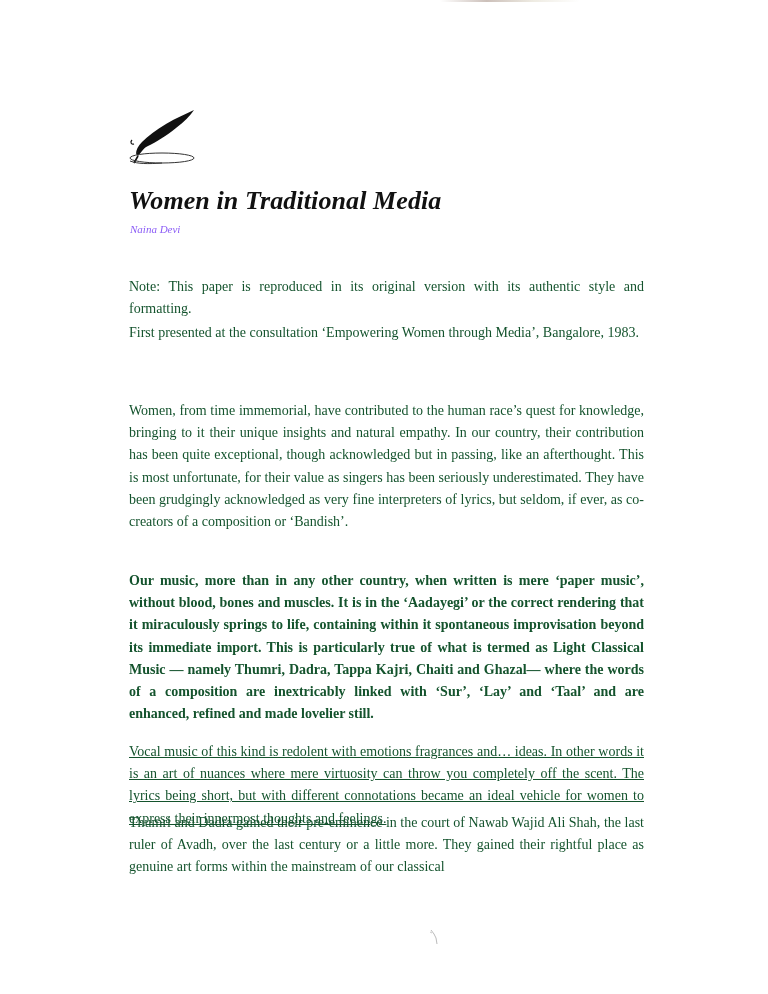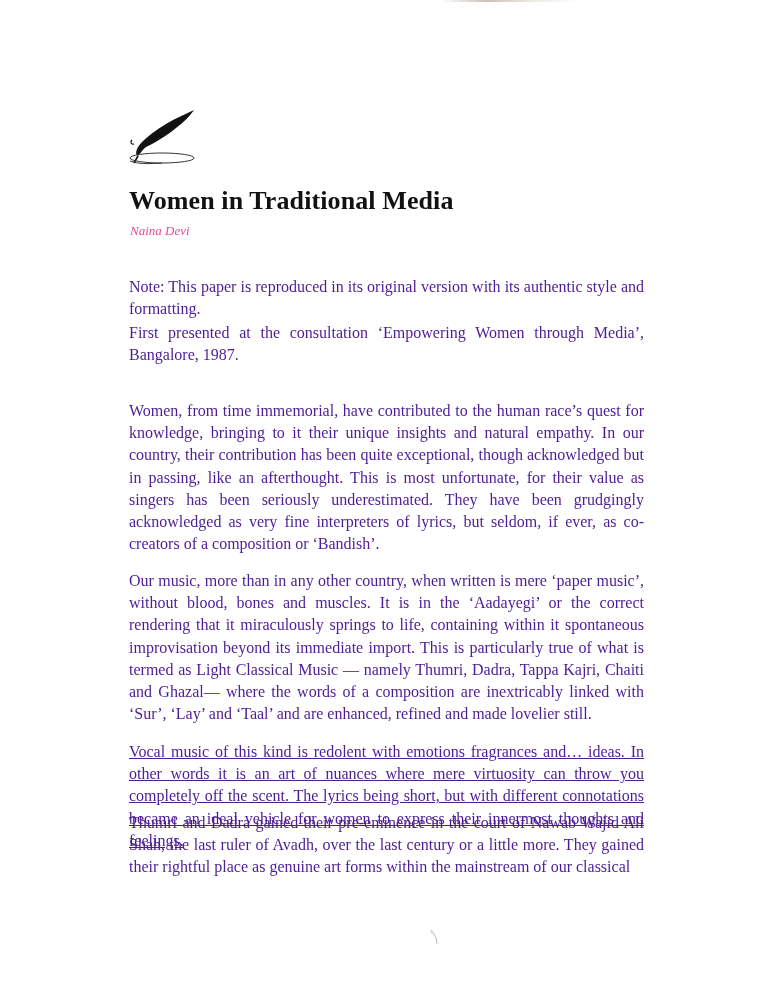--- a/index.html
+++ b/index.html
@@ -32,43 +32,44 @@
     }
     .title {
       position: absolute;
       left: 129px;
       top: 186px;
       margin: 0;
       font-size: 26px;
       font-weight: bold;
       letter-spacing: 0.1px;
       color: #111;
+      font-style: italic;
     }
     .author {
       position: absolute;
       left: 130px;
       top: 223px;
-      font-size: 13px;
+      font-size: 11px;
       font-style: italic;
-      color: #ec4899;
+      color: #8b5cf6;
     }
     .text-block {
       position: absolute;
       left: 129px;
       width: 515px;
-      font-size: 16px;
+      font-size: 14px;
       line-height: 21.5px;
       text-align: justify;
       margin: 0;
-      color: #4c1d95;
+      color: #14532d;
     }
     .note1 { top: 276px; }
     .note2 { top: 322px; }
     .p1 { top: 400px; }
-    .p2 { top: 570px; }
+    .p2 { top: 570px; font-weight: bold; }
     .p3 { top: 741px; text-decoration: underline; }
     .p4 { top: 812px; }
     .text-block.p1, .text-block.p2, .text-block.p3, .text-block.p4 {
       line-height: 22.2px;
     }
     .smudge {
       position: absolute;
       left: 428px;
       top: 928px;
       width: 14px;
@@ -86,21 +87,21 @@
   <path d="M12 48 L8 55" stroke="#111" stroke-width="1.6"></path>
   <path d="M6 32 C4 34, 5 37, 8 36" stroke="#111" stroke-width="1.2" fill="none"></path>
   <ellipse cx="36" cy="50" rx="32" ry="5" fill="none" stroke="#333" stroke-width="1"></ellipse>
   <path d="M4 53 C12 56, 22 56, 36 55" stroke="#333" stroke-width="1" fill="none"></path>
 </svg>
 
 <h1 class="title">Women in Traditional Media</h1>
 <div class="author">Naina Devi</div>
 
 <p class="text-block note1">Note: This paper is reproduced in its original version with its authentic style and formatting.</p>
-<p class="text-block note2">First presented at the consultation ‘Empowering Women through Media’, Bangalore, 1987.</p>
+<p class="text-block note2">First presented at the consultation ‘Empowering Women through Media’, Bangalore, 1983.</p>
 
 <p class="text-block p1">Women, from time immemorial, have contributed to the human race’s quest for knowledge, bringing to it their unique insights and natural empathy. In our country, their contribution has been quite exceptional, though acknowledged but in passing, like an afterthought. This is most unfortunate, for their value as singers has been seriously underestimated. They have been grudgingly acknowledged as very fine interpreters of lyrics, but seldom, if ever, as co-creators of a composition or ‘Bandish’.</p>
 <p class="text-block p2">Our music, more than in any other country, when written is mere ‘paper music’, without blood, bones and muscles. It is in the ‘Aadayegi’ or the correct rendering that it miraculously springs to life, containing within it spontaneous improvisation beyond its immediate import. This is particularly true of what is termed as Light Classical Music — namely Thumri, Dadra, Tappa Kajri, Chaiti and Ghazal— where the words of a composition are inextricably linked with ‘Sur’, ‘Lay’ and ‘Taal’ and are enhanced, refined and made lovelier still.</p>
 <p class="text-block p3">Vocal music of this kind is redolent with emotions fragrances and… ideas. In other words it is an art of nuances where mere virtuosity can throw you completely off the scent. The lyrics being short, but with different connotations became an ideal vehicle for women to express their innermost thoughts and feelings.</p>
 <p class="text-block p4">Thumri and Dadra gained their pre-eminence in the court of Nawab Wajid Ali Shah, the last ruler of Avadh, over the last century or a little more. They gained their rightful place as genuine art forms within the mainstream of our classical</p>
 
 <svg class="smudge" viewBox="0 0 14 18">
   <path d="M3 2 L6 6 L8 10 L9 16" stroke="#bbb" stroke-width="1" fill="none"></path>
   <path d="M2 4 L4 5" stroke="#ccc" stroke-width="1"></path>
 </svg>

